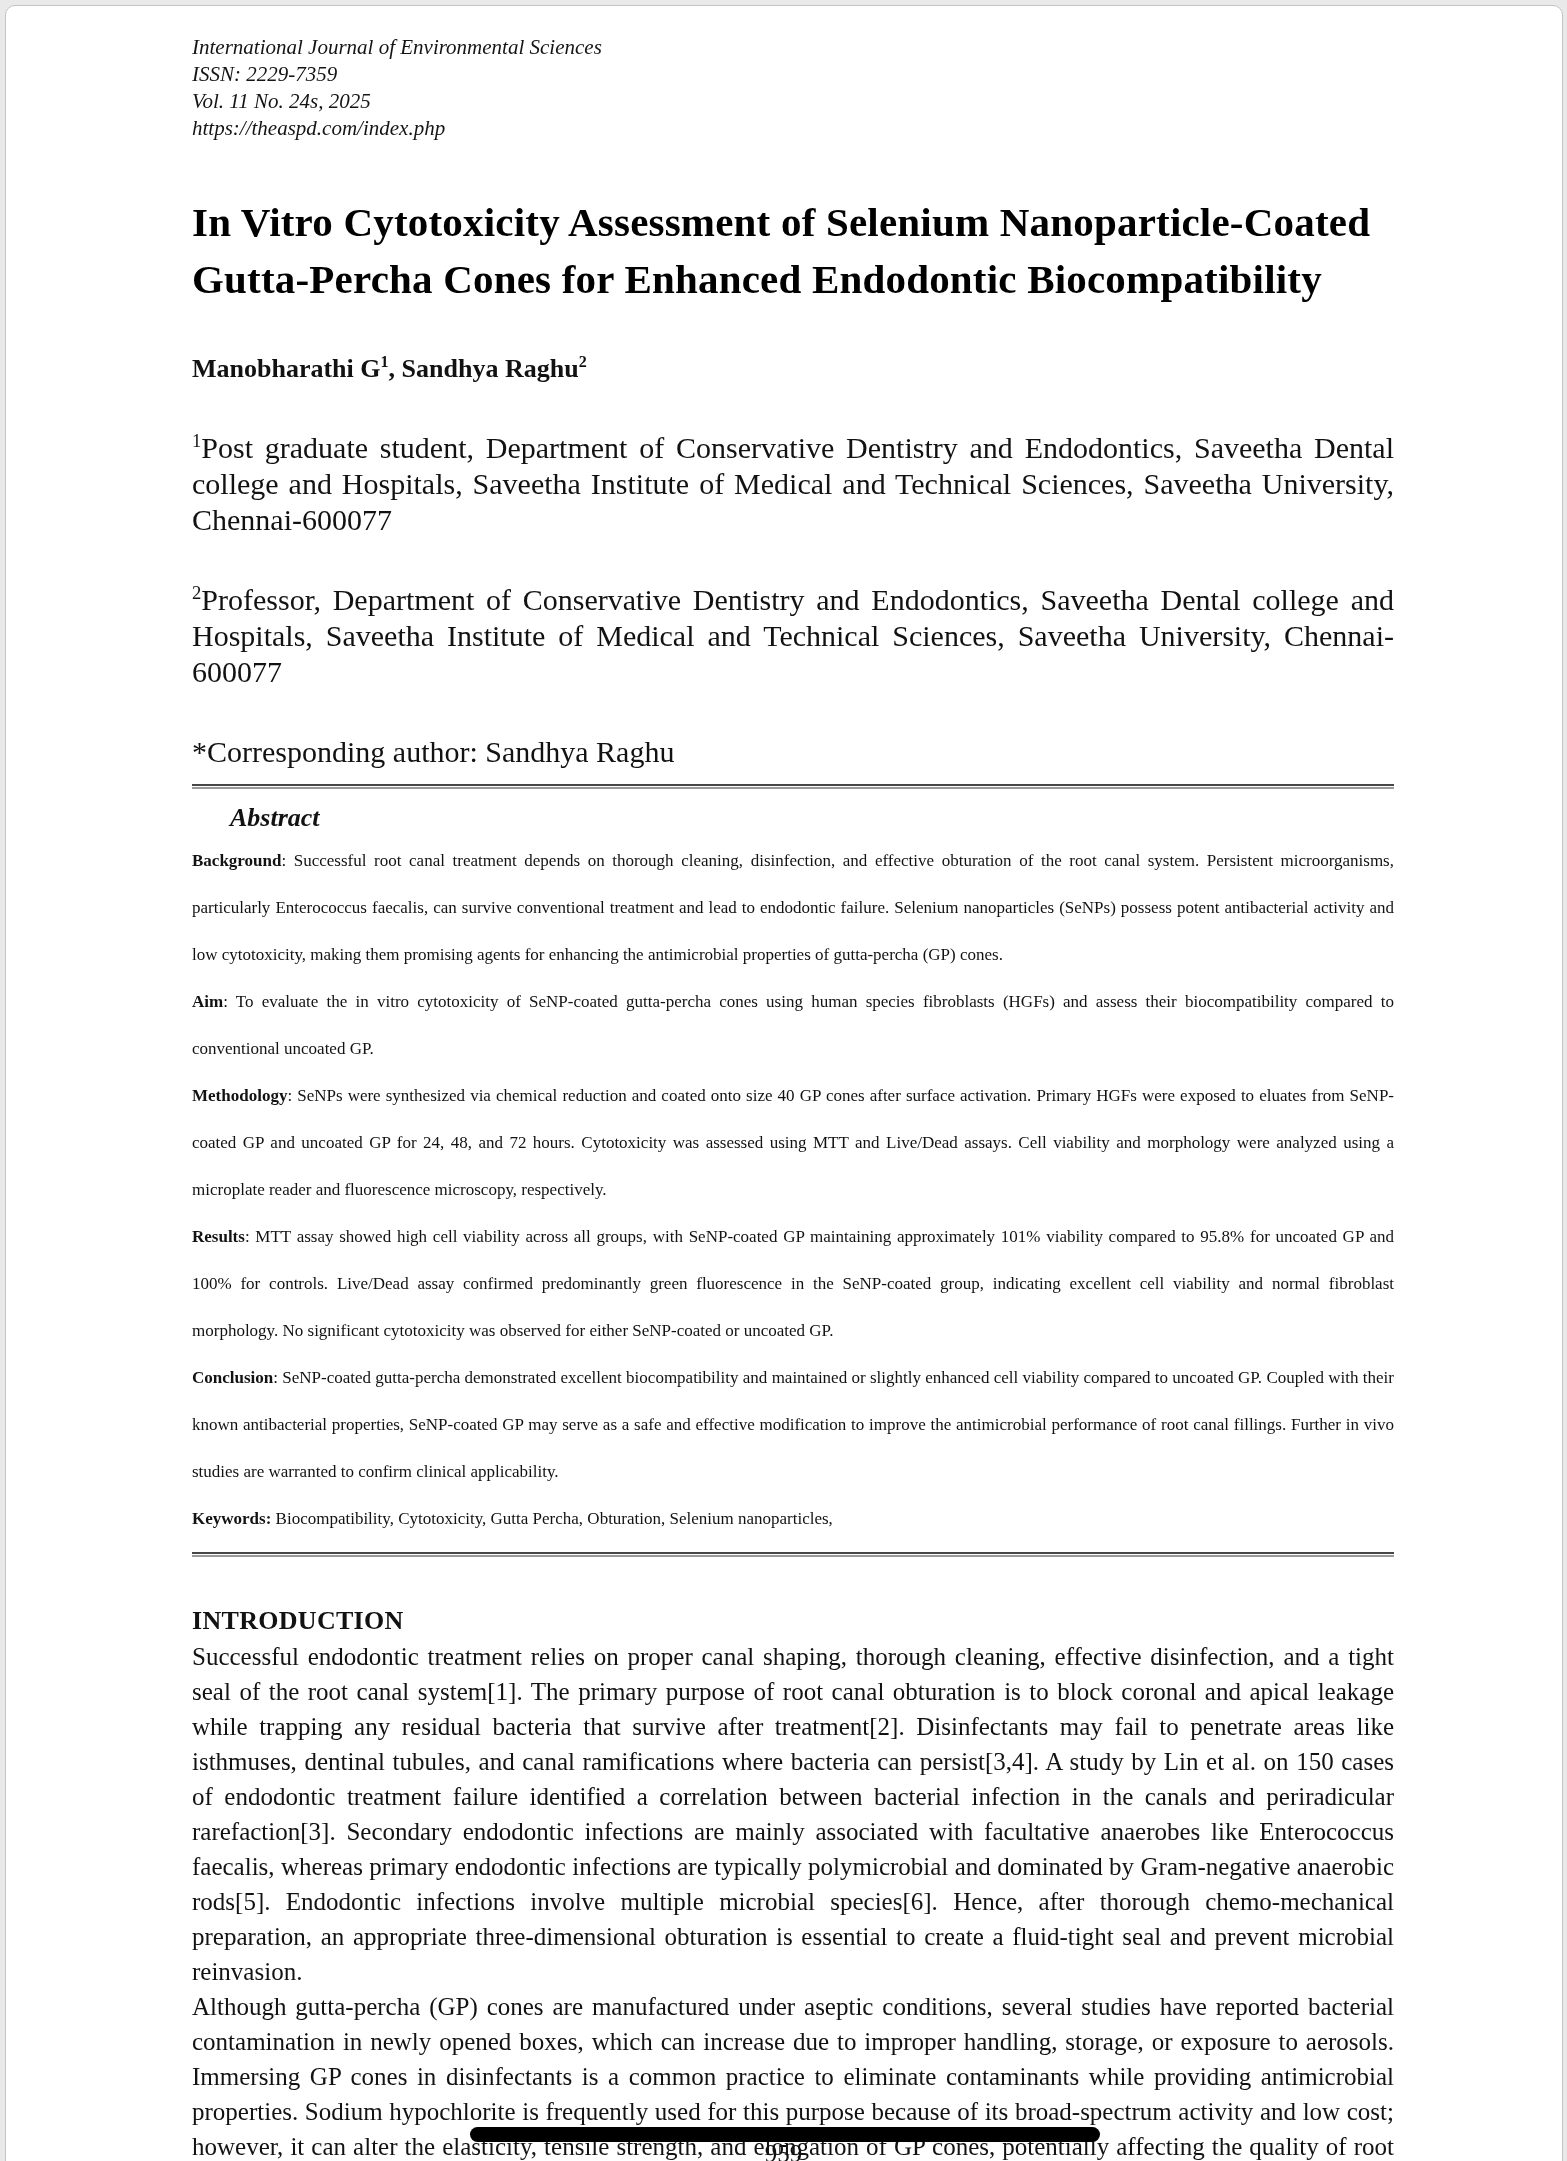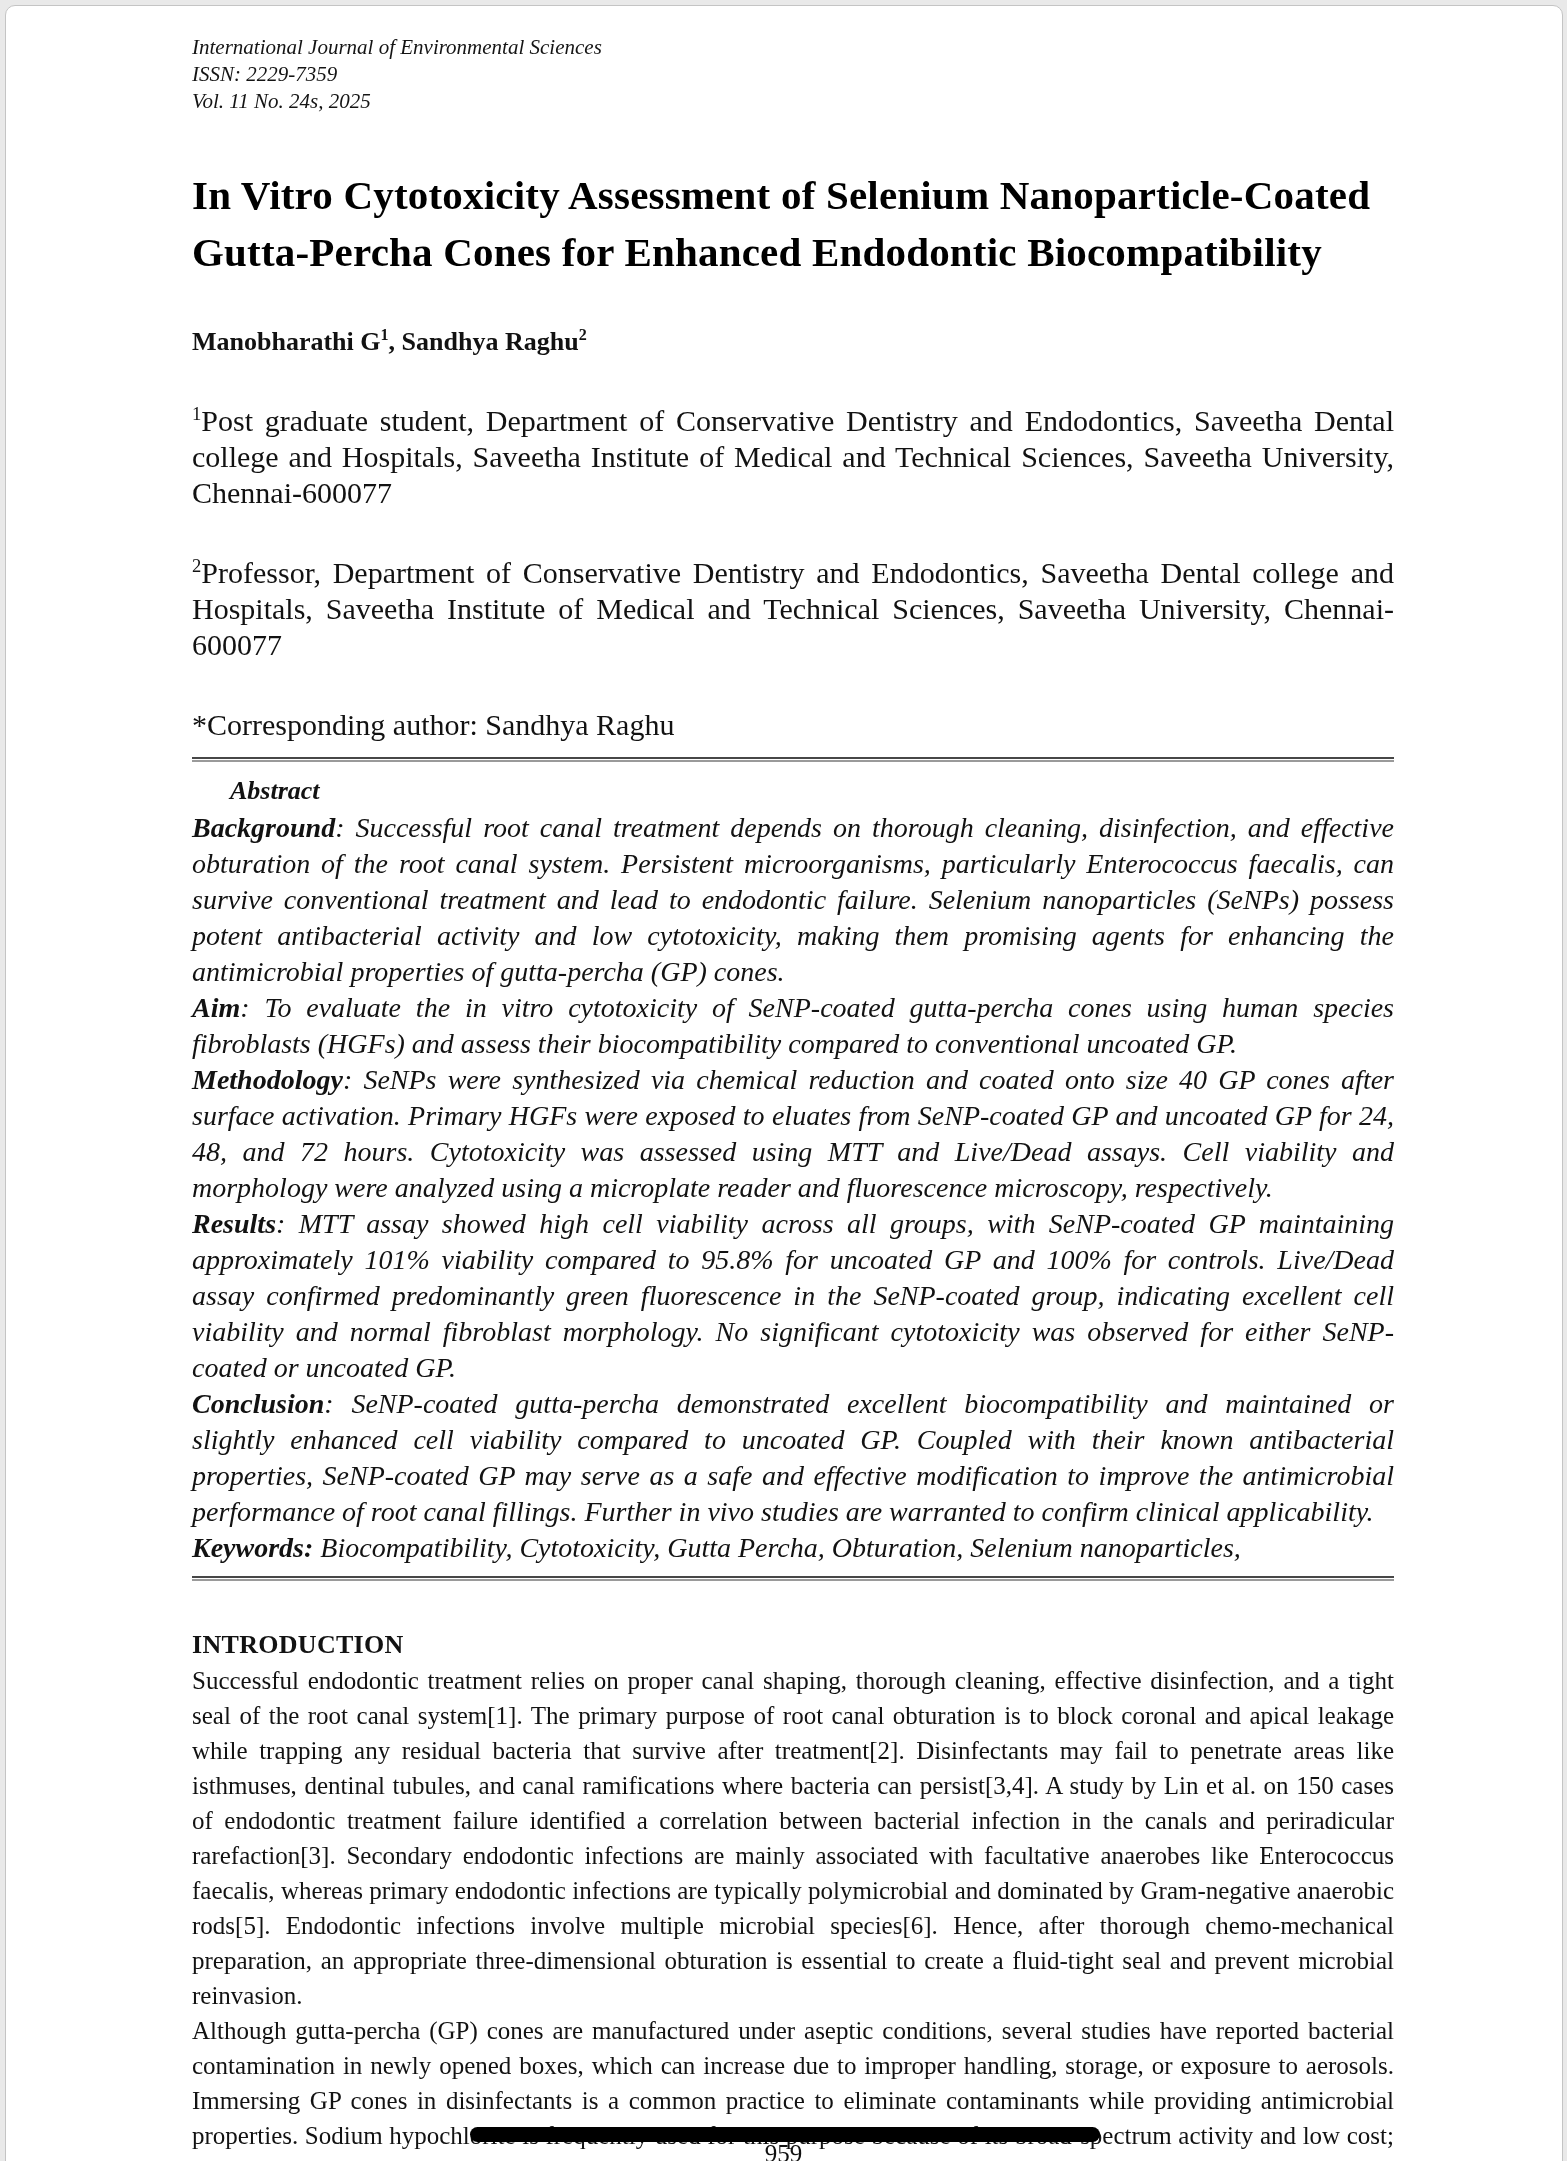--- a/index.html
+++ b/index.html
@@ -45,21 +45,21 @@
     border-top: 2px solid #474747;
     border-bottom: 2px solid #9a9a9a;
     margin-top: 14px;
   }
   
   .abstract-heading {
     margin-top: 10px;
     font-size: 26px; font-weight: bold; font-style: italic; line-height: 38px; margin-left: 38px;
   }
   .abs {
-    font-size: 28px; font-style: italic; line-height: 36px; text-align: justify;
+    font-size: 17px; line-height: 47px; text-align: justify;
   }
   .abs .lead { font-weight: bold; }
   .rule.bottom { margin-top: 10px; }
   
   .intro-heading {
     margin-top: 46px;
     font-size: 26px; font-weight: bold; line-height: 36px; letter-spacing: 0.3px;
   }
   .body-par {
     font-size: 25px; line-height: 35px; text-align: justify;
@@ -83,20 +83,21 @@
 </head>
 <body>
 
 <div class="page">
   <div class="content">
 
     <div class="journal-meta">
       <div>International Journal of Environmental Sciences</div>
       <div>ISSN: 2229-7359</div>
       <div>Vol. 11 No. 24s, 2025</div>
+      <div>https://theaspd.com/index.php</div>
     </div>
 
     <h1 class="paper-title">In Vitro Cytotoxicity Assessment of Selenium Nanoparticle-Coated Gutta-Percha Cones for Enhanced Endodontic Biocompatibility</h1>
 
     <div class="authors">
       <span>Manobharathi G</span><sup>1</sup><span>, </span><span>Sandhya Raghu</span><sup>2</sup>
     </div>
 
     <p class="affil"><sup>1</sup><span>Post graduate student, Department of Conservative Dentistry and Endodontics, Saveetha Dental college and Hospitals, Saveetha Institute of Medical and Technical Sciences, Saveetha University, Chennai-600077</span></p>
     <p class="affil"><sup>2</sup><span>Professor, Department of Conservative Dentistry and Endodontics, Saveetha Dental college and Hospitals, Saveetha Institute of Medical and Technical Sciences, Saveetha University, Chennai-600077</span></p>

